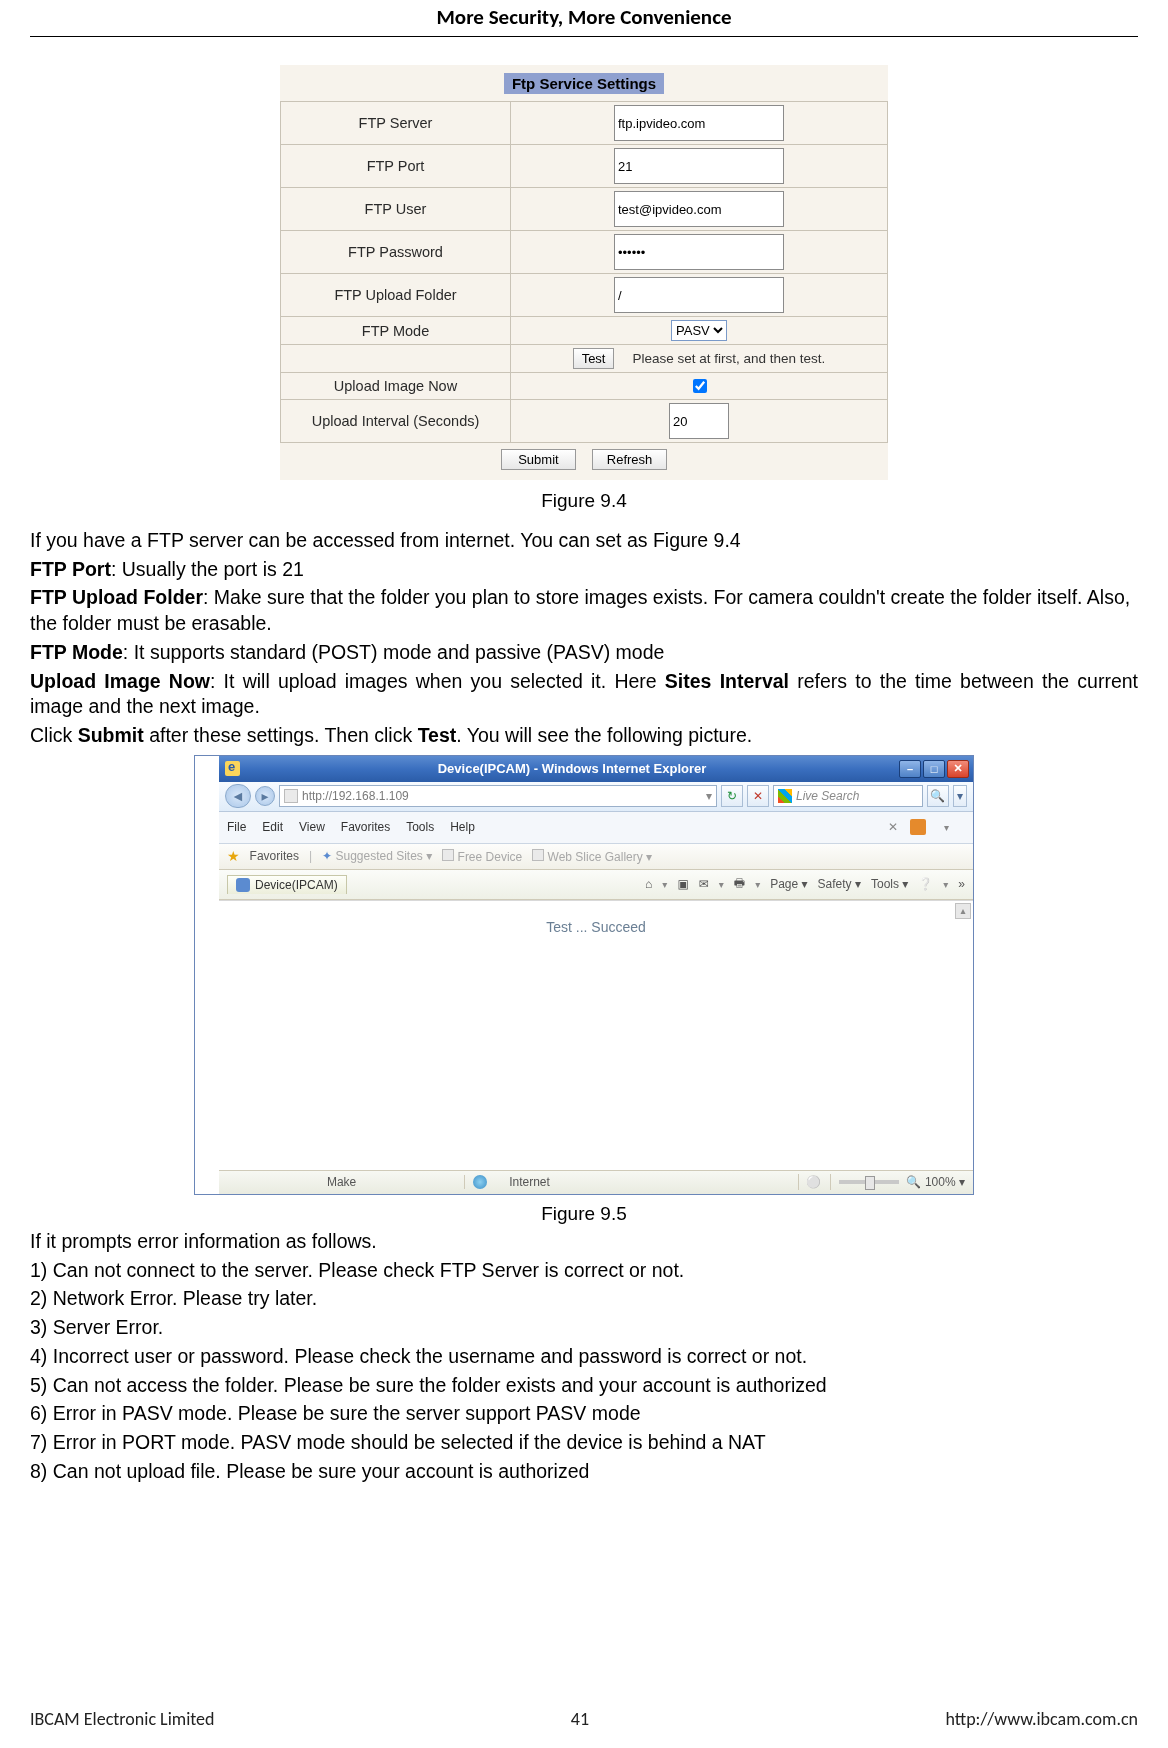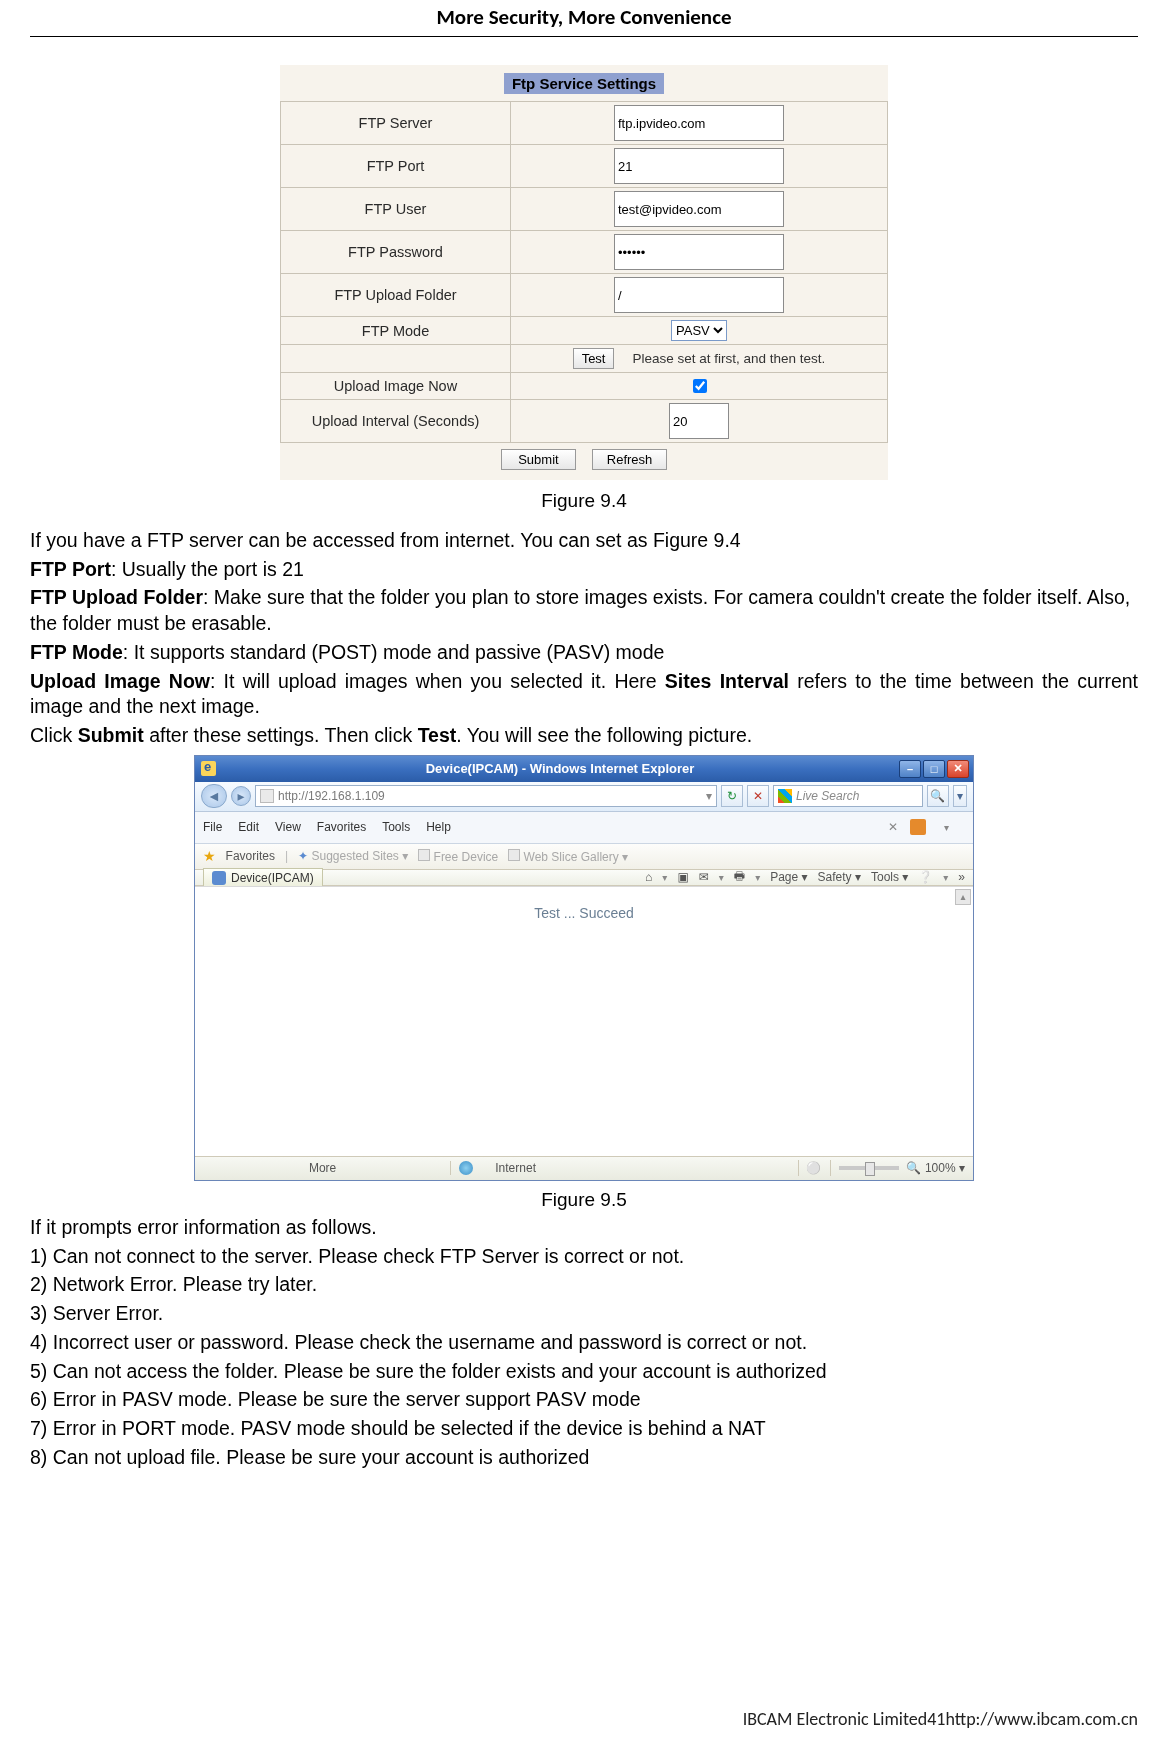--- a/index.html
+++ b/index.html
@@ -123,20 +123,21 @@
 
   
   .ie-figure { text-align: center; margin-top: 6px; }
   .ie-window {
     width: 780px;
     margin: 0 auto;
     border: 1px solid #6a86b8;
     background: #fff;
     font-family: Tahoma, Arial, sans-serif;
     font-size: 12px;
+    padding-left: 24px;
   }
   .ie-titlebar {
     height: 26px;
     background: linear-gradient(#5b8bd0,#3a6fbf 50%,#2b5ca8);
     display: flex;
     align-items: center;
     padding: 0 4px 0 6px;
   }
   .ie-title-ico {
     width: 15px; height: 15px; background: #fbd55a; border-radius: 2px; margin-right: 5px;
@@ -190,21 +191,21 @@
   .ie-menu .xbtn{color:#888;margin-right:10px;}
   .ie-menu .openwith{width:16px;height:16px;background:#e58a2c;border-radius:2px;margin-left:2px;display:inline-block;position:relative;}
   .ie-fav {
     height: 26px; background: linear-gradient(#fdfdfb,#f1f0e8);
     border-bottom: 1px solid #cfcab8;
     display: flex; align-items: center; padding: 0 8px; gap: 10px; color:#555;
   }
   .ie-fav .star{color:#e8a70f;font-size:14px;}
   .ie-fav .faded{color:#a8a8a8;}
   .ie-tab {
-    height: 16px; background: linear-gradient(#fbfcf9,#eef0e6);
+    height: 30px; background: linear-gradient(#fbfcf9,#eef0e6);
     border-bottom: 1px solid #cfcab8;
     display: flex; align-items: center; padding: 0 8px; gap: 26px; color:#333;
   }
   .ie-tab .tabitem{display:flex;align-items:center;gap:5px;padding:2px 8px;background:linear-gradient(#fefff9,#eceedb);border:1px solid #c7c7a8;border-bottom:none;}
   .ie-tab .tabico{width:14px;height:14px;background:#5b8bd0;border-radius:3px;display:inline-block;}
   .ie-tab .rightbar{flex:1;display:flex;align-items:center;justify-content:flex-end;gap:10px;color:#555;}
   .ie-tab .dd{color:#888;font-size:10px;}
   .ie-content {
     height: 270px;
     background: #fff;
@@ -226,21 +227,21 @@
   .ie-status .right{display:flex;align-items:center;gap:8px;border-left:1px solid #cfcab8;padding-left:8px;}
   .ie-status .slider{width:60px;height:4px;background:#c9c9c9;position:relative;}
   .ie-status .slider::after{content:"";position:absolute;left:26px;top:-4px;width:8px;height:12px;background:#e7e7e7;border:1px solid #999;}
 
   .footer {
     position: absolute;
     bottom: 18px;
     left: 30px;
     right: 30px;
     display: flex;
-    justify-content: flex-end;
+    justify-content: space-between;
     font-family: Calibri, Arial, sans-serif;
     font-size: 18px;
     color: #222;
   }
 </style>
 </head>
 <body>
 
 <div class="page">
 
@@ -389,21 +390,21 @@
           <span>»</span>
         </div>
       </div>
 
       <div class="ie-content">
         <div class="scroll-up">▴</div>
         <span>Test  ...  Succeed</span>
       </div>
 
       <div class="ie-status">
-        <div class="left">More</div>
+        <div class="left">Make</div>
         <div class="mid">
           <span class="globe"></span>
           <span>Internet</span>
         </div>
         <div class="right">
           <span>⚪</span>
           <span style="border-left:1px solid #cfcab8;height:16px;"></span>
           <div class="slider"></div>
           <span>🔍 <span>100% ▾</span></span>
         </div>

